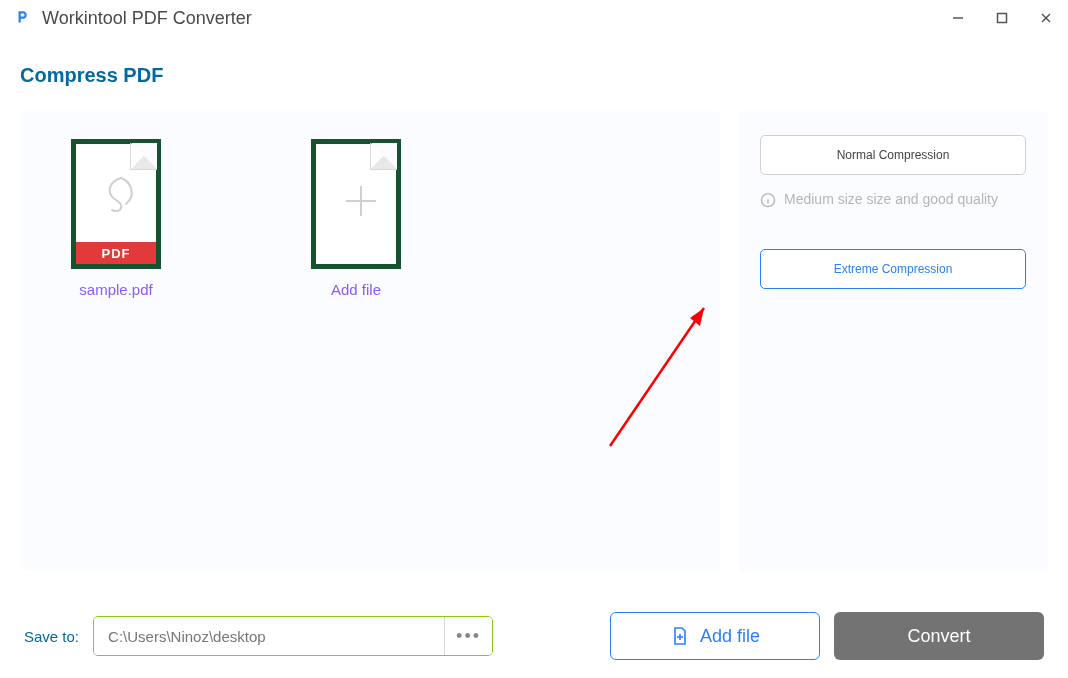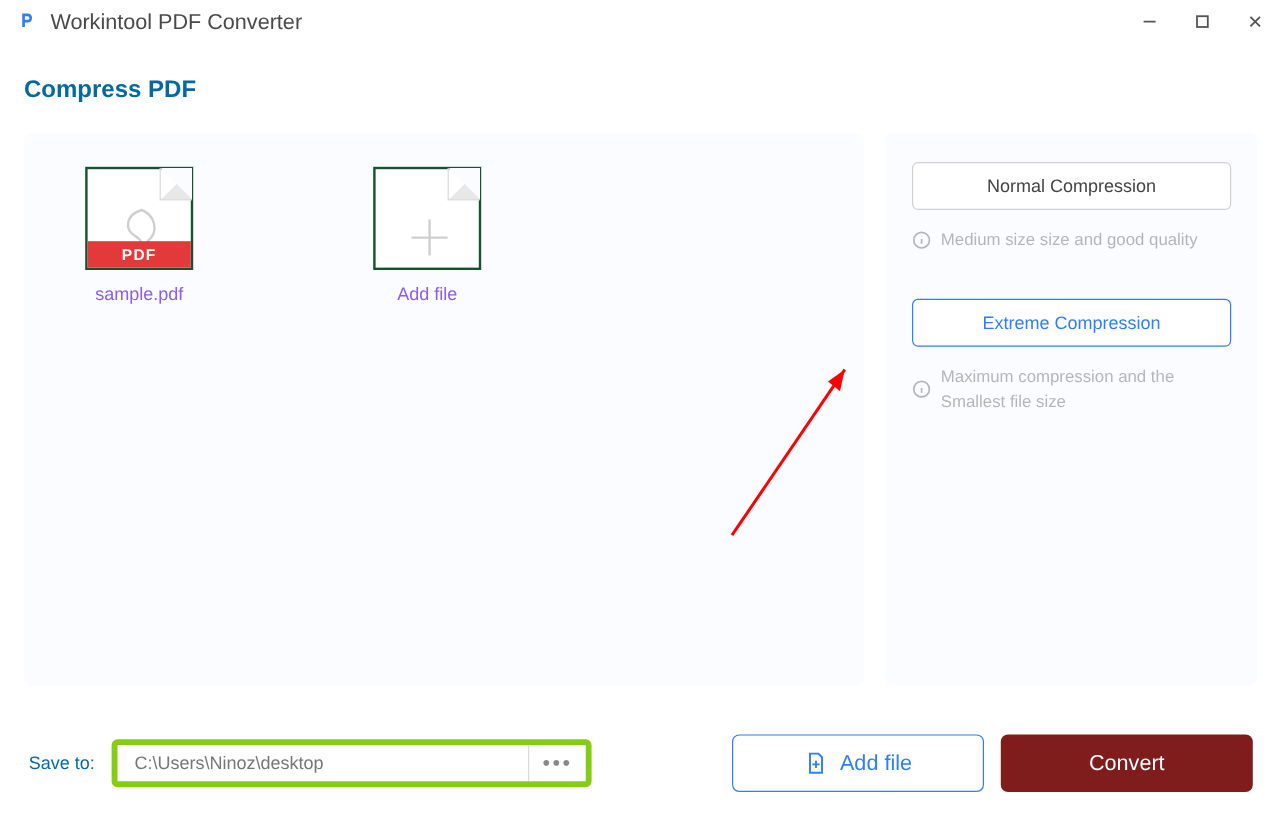--- a/index.html
+++ b/index.html
@@ -62,25 +62,25 @@
       align-items: flex-start;
       position: relative;
     }
     .tile {
       width: 120px;
       text-align: center;
       cursor: pointer;
     }
     .tile .doc-icon {
       width: 90px;
-      height: 86px;
+      height: 130px;
       margin: 0 auto 12px;
       position: relative;
       background: #fff;
-      border: 2px solid #14532d;
+      border: 5px solid #14532d;
     }
     .tile .doc-icon::before {
       content: "";
       position: absolute;
       top: -1px; right: -1px;
       width: 26px; height: 26px;
       background: linear-gradient(135deg, transparent 50%, #e8e8e8 50%);
       border-left: 1px solid #d9d9d9;
       border-bottom: 1px solid #d9d9d9;
     }
@@ -133,21 +133,21 @@
       font-size: 17px;
       color: #222;
       margin-bottom: 18px;
     }
     .opt-btn {
       width: 100%;
       height: 40px;
       border: 1px solid #d0d0d0;
       background: #fff;
       border-radius: 5px;
-      font-size: 15px;
+      font-size: 12px;
       color: #444;
       display: flex;
       align-items: center;
       justify-content: center;
       cursor: pointer;
       margin-bottom: 14px;
     }
     .opt-btn.selected {
       border-color: #2d7ff9;
       color: #2d7ff9;
@@ -179,21 +179,21 @@
       align-items: center;
       padding: 0 24px;
       gap: 14px;
     }
     .save-label {
       color: #0369a1;
       font-size: 15px;
     }
     .path-group {
       display: flex;
-      border: 5px solid #84cc16;
+      border: 1px solid #84cc16;
       border-radius: 5px;
       overflow: hidden;
       height: 40px;
       width: 400px;
     }
     .path-input {
       border: none;
       outline: none;
       padding: 0 14px;
       font-size: 15px;
@@ -226,21 +226,21 @@
       cursor: pointer;
     }
     .big-btn.outline {
       border: 1.5px solid #2d7ff9;
       color: #2d7ff9;
       background: #fff;
     }
     .big-btn.solid {
       border: none;
       color: #fff;
-      background: #7f1d1d;
+      background: #737373;
     }
     .big-btn svg { width: 20px; height: 20px; }
   </style>
 </head>
 <body>
 
 <div class="titlebar">
   <svg class="logo" viewBox="0 0 24 24" fill="currentColor">
     <path d="M6 3h6c3 0 5 2 5 5s-2 5-5 5h-3v5H6V3zm3 3v4h3c1.2 0 2-.8 2-2s-.8-2-2-2H9z"></path>
   </svg>
@@ -301,28 +301,20 @@
         <circle cx="8" cy="8" r="6.5"></circle>
           <line x1="8" y1="5" x2="8" y2="5.2"></line>
           <line x1="8" y1="7" x2="8" y2="11"></line>
       </svg>
       <span>Medium size size and good quality</span>
     </div>
 
     <div class="opt-btn selected">
       <span>Extreme Compression</span>
     </div>
-    <div class="opt-desc">
-      <svg viewBox="0 0 16 16" fill="none" stroke="currentColor" stroke-width="1.4">
-        <circle cx="8" cy="8" r="6.5"></circle>
-          <line x1="8" y1="5" x2="8" y2="5.2"></line>
-          <line x1="8" y1="7" x2="8" y2="11"></line>
-      </svg>
-      <span>Maximum compression and the Smallest file size</span>
-    </div>
   </div>
 </div>
 
 <svg class="arrow-annot" viewBox="0 0 120 160">
   <line x1="10" y1="150" x2="104" y2="12" stroke="#ff0000" stroke-width="2.5"></line>
   <polygon points="104,12 90,22 100,30" fill="#ff0000"></polygon>
 </svg>
 
 <div class="bottombar">
   <span class="save-label">Save to:</span>

